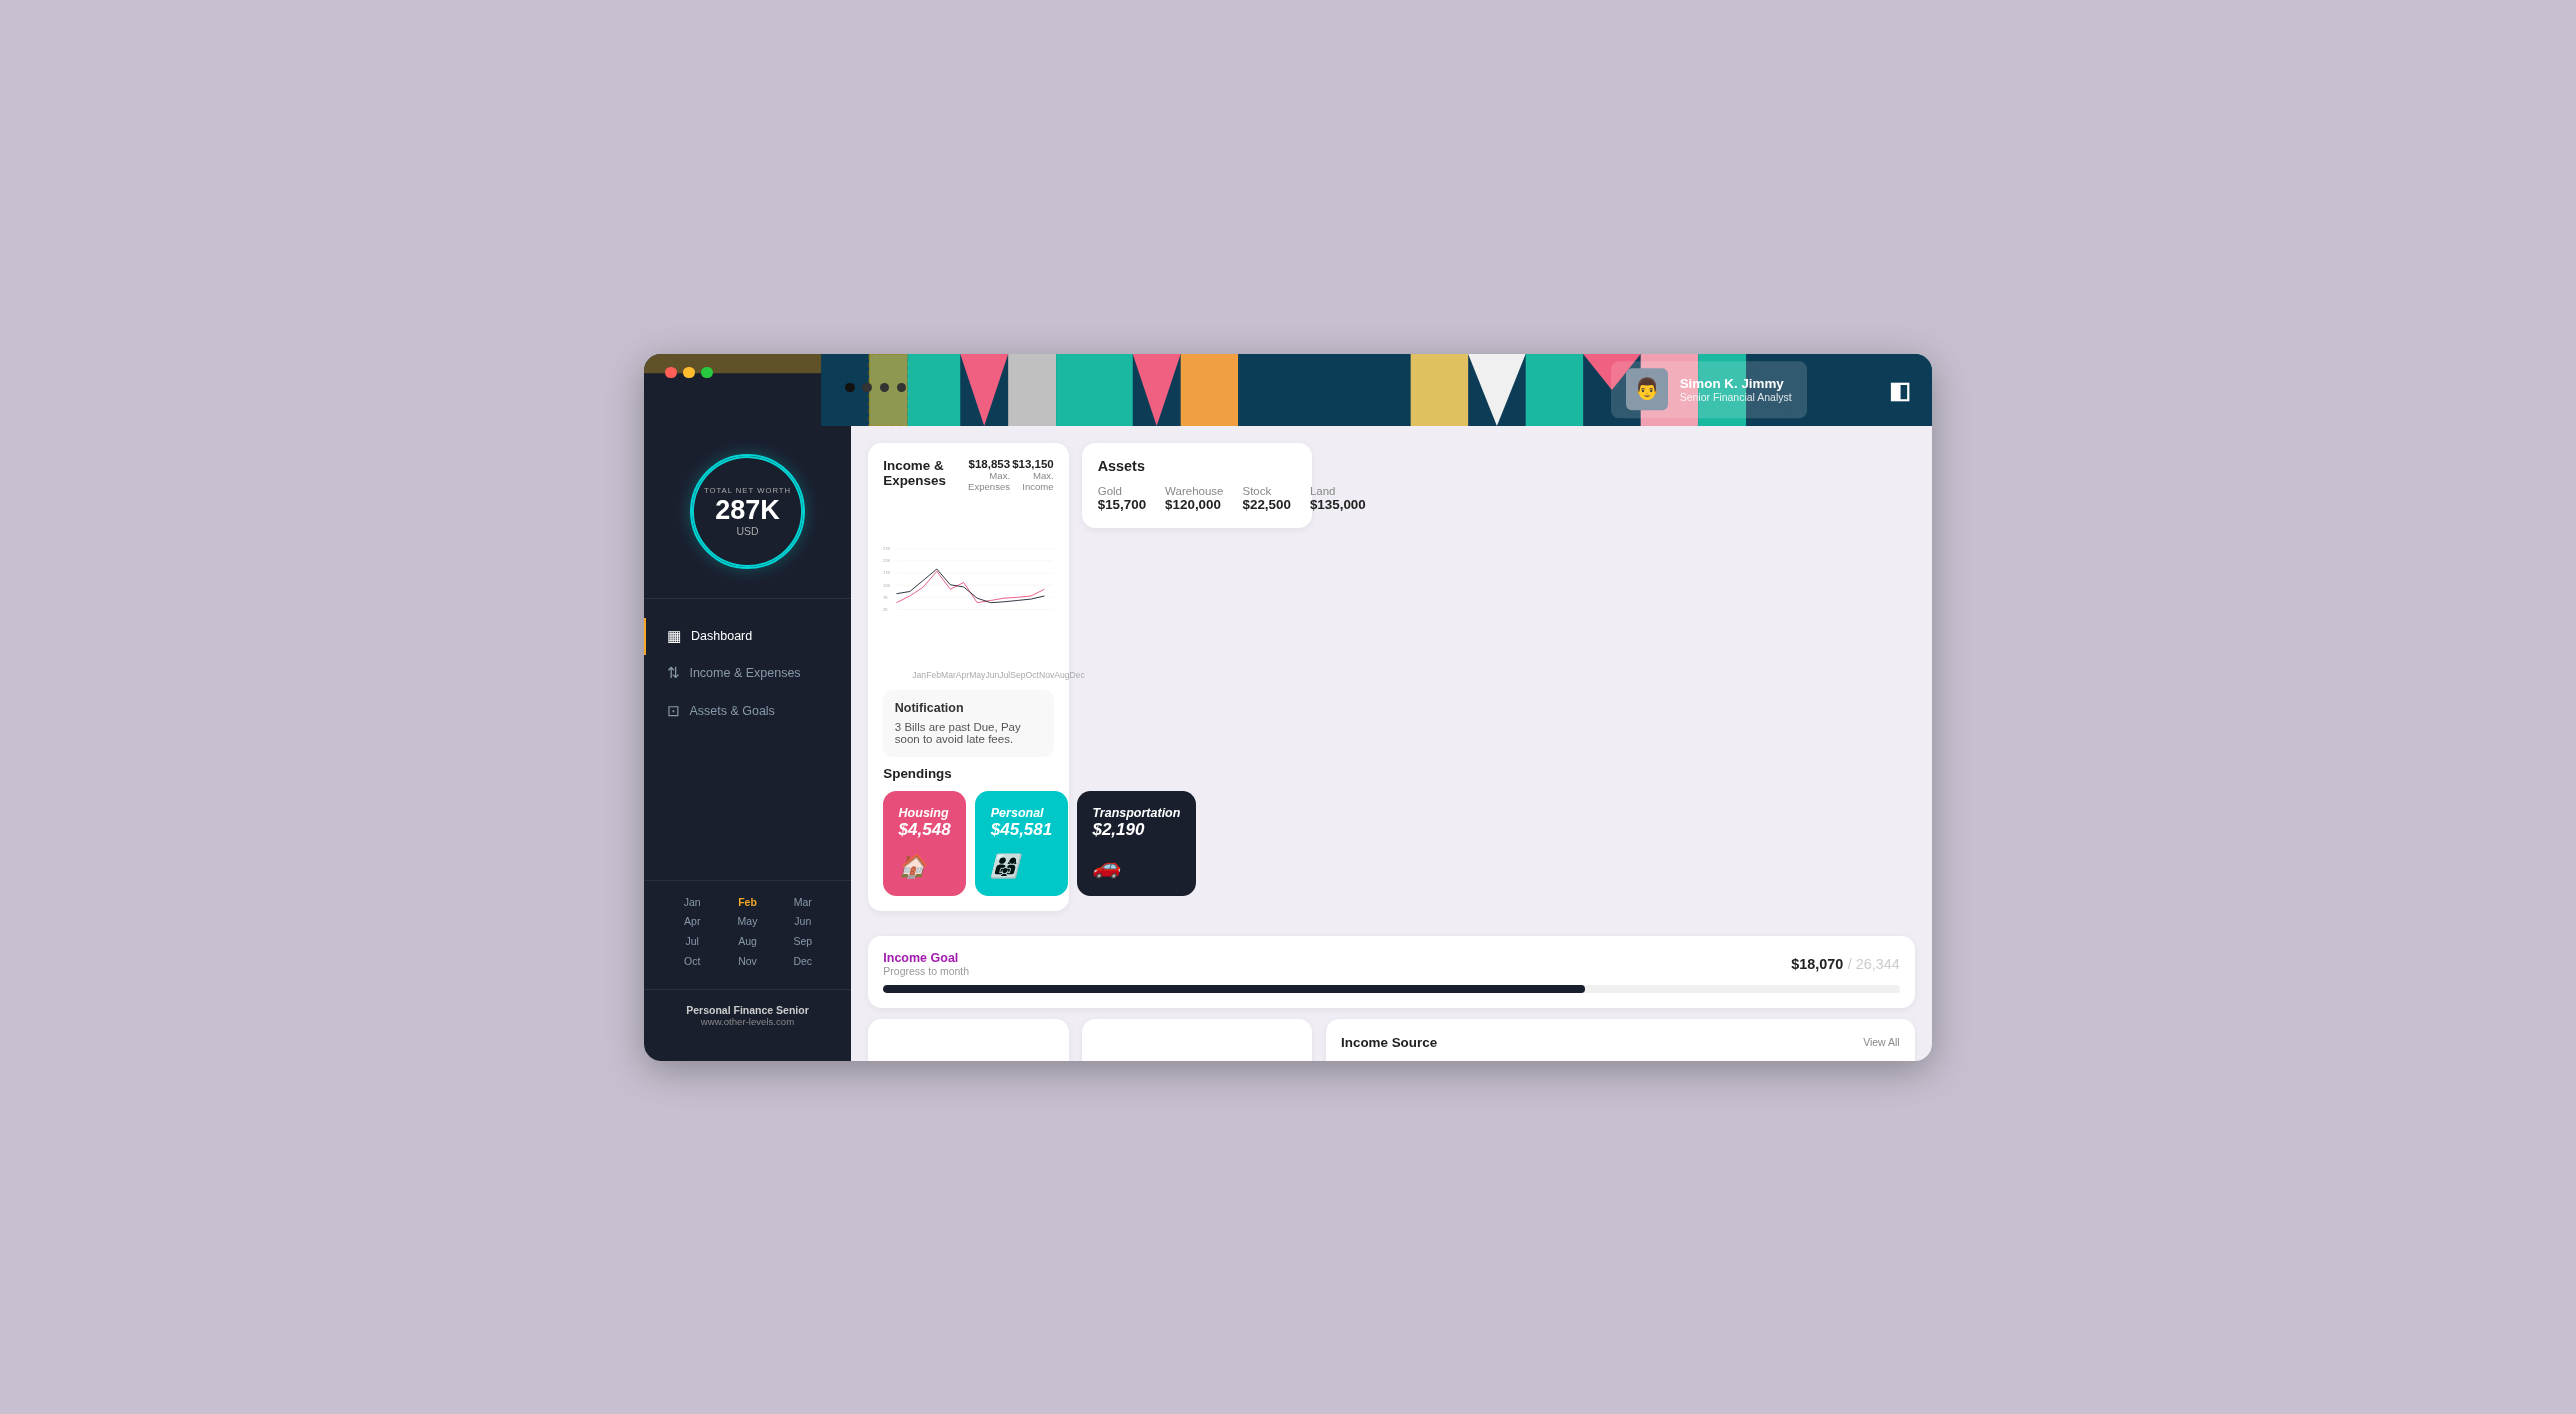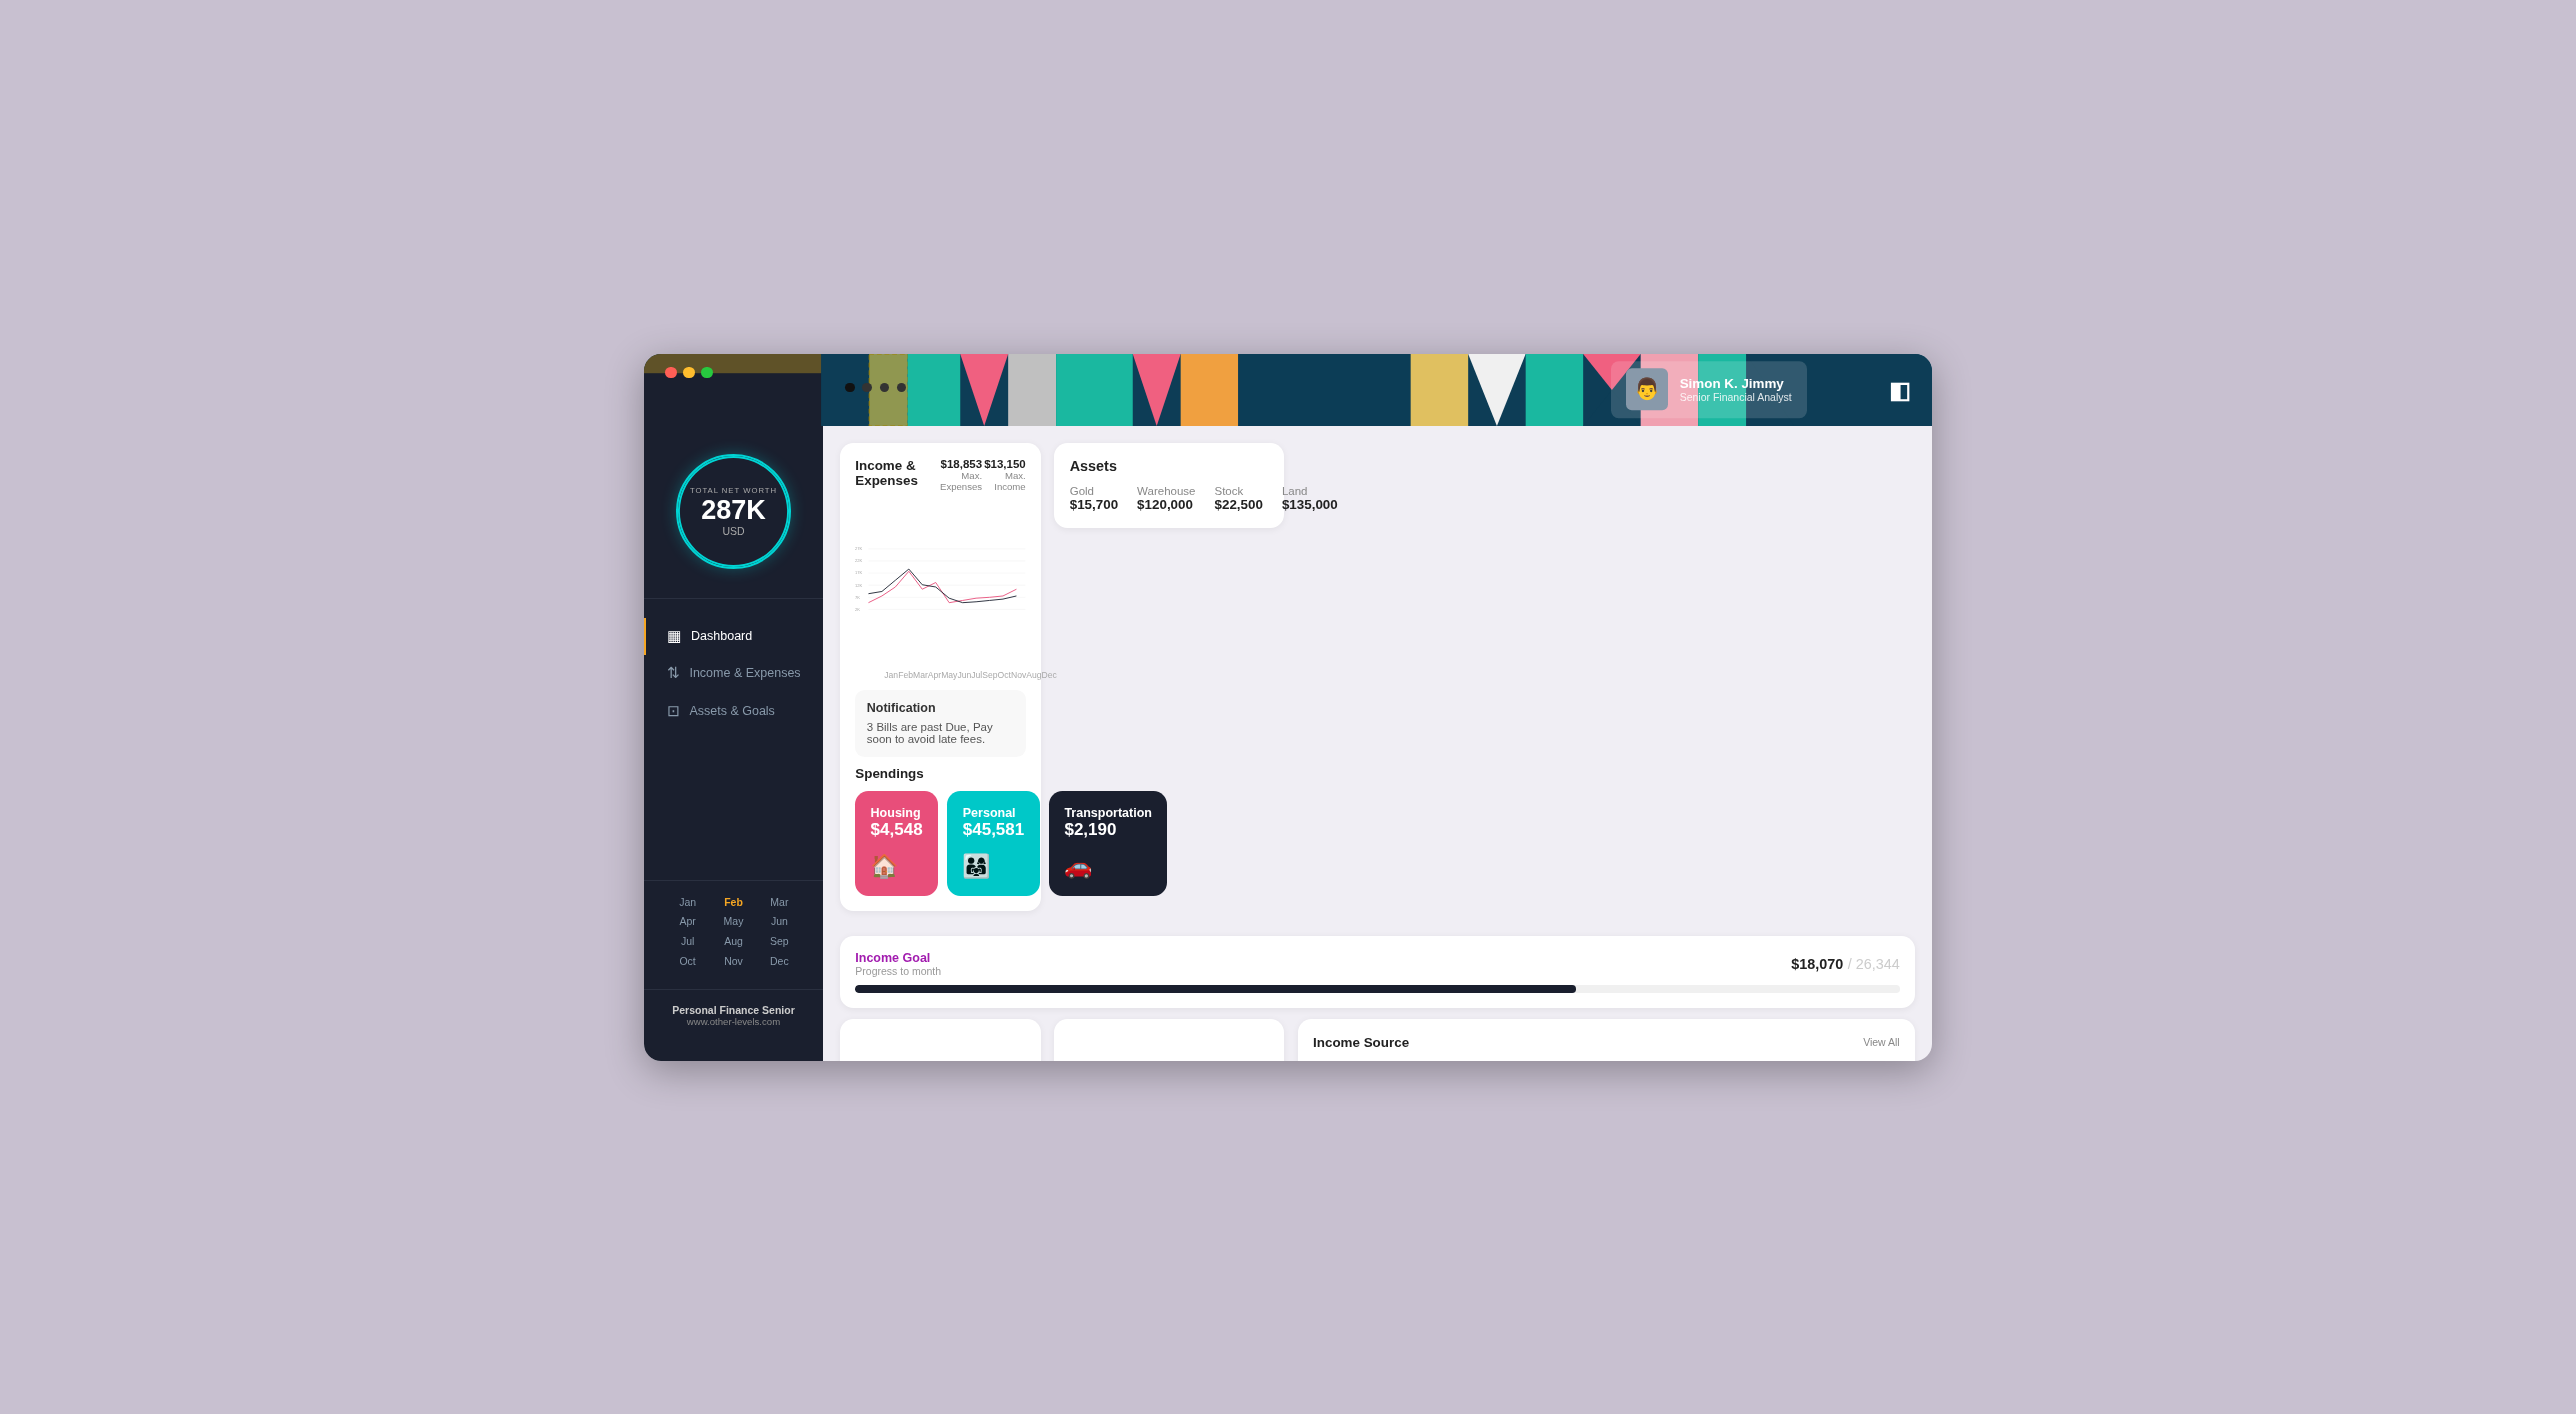--- a/index.html
+++ b/index.html
@@ -81,21 +81,21 @@
       z-index: 10;
     }
     
     .main-content {
       display: flex;
       flex: 1;
       overflow: hidden;
     }
     
     .sidebar {
-      width: 179px;
+      width: 207px;
       background: #1a1f2e;
       display: flex;
       flex-direction: column;
       padding: 19px 0;
       flex-shrink: 0;
     }
     .sidebar-net-worth {
       text-align: center;
       padding: 9.6px 19px 19px;
       border-bottom: 1px solid #2a3040;
@@ -307,20 +307,21 @@
     .spendings-title { font-size: 13.4px; font-weight: 700; color: #222; margin-bottom: 9.6px; }
     .spendings-cards { display: flex; gap: 9.6px; }
     .spending-card {
       flex: 1;
       border-radius: 13.4px;
       padding: 15.3px;
       display: flex;
       flex-direction: column;
       justify-content: space-between;
       min-height: 105px;
+      font-style: italic;
     }
     .sp-housing { background: #e84e7a; }
     .sp-personal { background: #00c8c8; }
     .sp-transport { background: #1a1f2e; }
     .spending-name { font-size: 12.5px; font-weight: 600; color: white; }
     .spending-amount { font-size: 17px; font-weight: 800; color: white; }
     .spending-icon { font-size: 23px; opacity: 0.9; margin-top: 7.7px; }
 
     
     .dashboard-inner {

